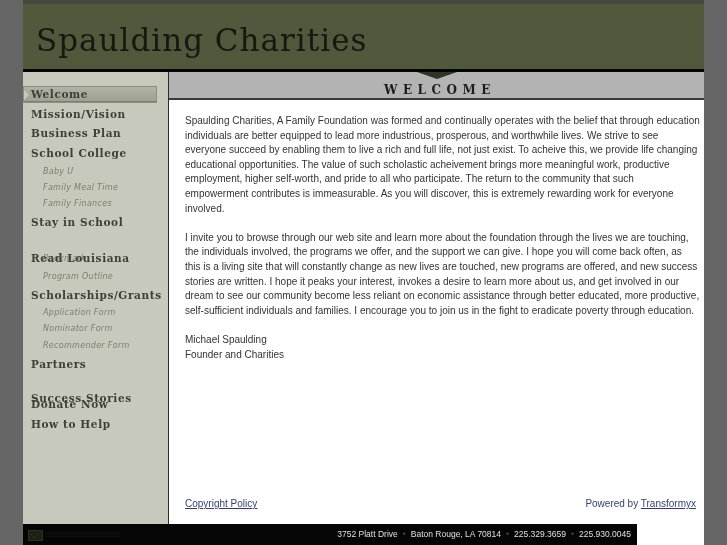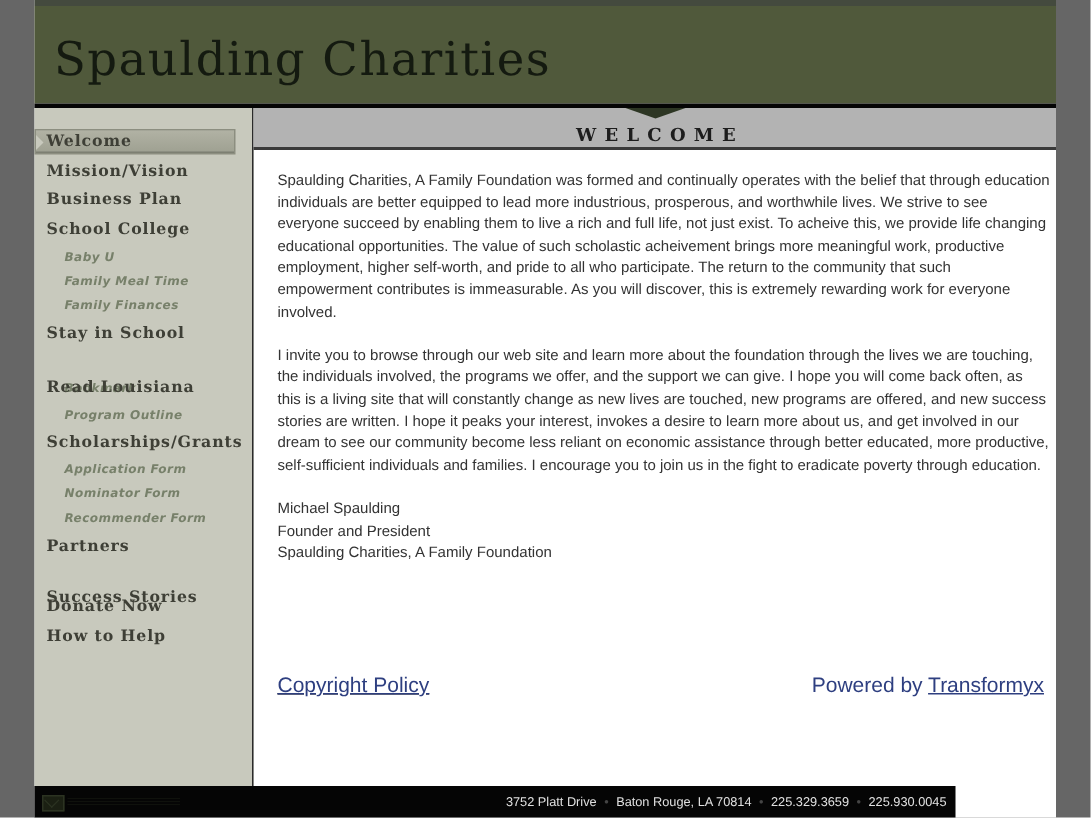--- a/index.html
+++ b/index.html
@@ -50,21 +50,21 @@
       padding-left: 7px; line-height: 15px;
     }
     .nav-item.active::before {
       content: ""; position: absolute; left: 0; top: 3px;
       border-left: 5px solid #c8c9bd; border-top: 5px solid transparent;
       border-bottom: 5px solid transparent;
     }
     .nav-sub {
       position: absolute; left: 20px;
       font-family: "DejaVu Sans", sans-serif;
-      font-style: italic; font-weight: bold; font-size: 8px;
+      font-style: italic; font-weight: normal; font-size: 8px;
       letter-spacing: 0.3px; color: #77806a; white-space: nowrap;
       cursor: pointer;
     }
     .titlebar {
       position: absolute; left: 146px; top: 72px; width: 535px; height: 26px;
       background: #b3b3b3;
       border-bottom: 2px solid #3a3a3a;
     }
     .titlebar-notch {
       position: absolute; left: 248px; top: 0;
@@ -78,21 +78,21 @@
       margin: 0;
     }
     .content {
       position: absolute; left: 162px; top: 114px; width: 515px;
       font-family: "Liberation Sans", sans-serif;
       font-size: 10px; line-height: 14.6px; color: #333333;
     }
     .content p { margin: 0 0 14.6px 0; }
     .sig div { line-height: 14.6px; }
     .footer-links {
-      position: absolute; left: 162px; top: 448px; width: 511px; font-size: 14px; text-decoration: underline;
+      position: absolute; left: 162px; top: 498px; width: 511px; font-size: 10px; text-decoration: underline;
     }
     .footer-links a { color: #2e3f80; text-decoration: underline; cursor: pointer; }
     .footer-links .right { position: absolute; right: 0; top: 0; color: #2e3f80; }
     .footer-links .right span { text-decoration: none; }
     .footer-bar {
       position: absolute; left: 0; top: 524px; width: 614px; height: 21px;
       background: #050505;
     }
     .mail-icon {
       position: absolute; left: 5px; top: 6px; width: 13px; height: 9px;
@@ -148,22 +148,21 @@
   <div class="titlebar">
     <div class="titlebar-notch"></div>
     <h2 class="section-title">WELCOME</h2>
   </div>
 
   <div class="content">
     <p>Spaulding Charities, A Family Foundation was formed and continually operates with the belief that through education individuals are better equipped to lead more industrious, prosperous, and worthwhile lives. We strive to see everyone succeed by enabling them to live a rich and full life, not just exist. To acheive this, we provide life changing educational opportunities. The value of such scholastic acheivement brings more meaningful work, productive employment, higher self-worth, and pride to all who participate. The return to the community that such empowerment contributes is immeasurable. As you will discover, this is extremely rewarding work for everyone involved.</p>
     <p>I invite you to browse through our web site and learn more about the foundation through the lives we are touching, the individuals involved, the programs we offer, and the support we can give. I hope you will come back often, as this is a living site that will constantly change as new lives are touched, new programs are offered, and new success stories are written. I hope it peaks your interest, invokes a desire to learn more about us, and get involved in our dream to see our community become less reliant on economic assistance through better educated, more productive, self-sufficient individuals and families. I encourage you to join us in the fight to eradicate poverty through education.</p>
     <div class="sig">
       <div>Michael Spaulding</div>
-      <div>Founder and President</div>
-      <div>Spaulding Charities, A Family Foundation</div>
+      <div>Founder and Charities</div>
     </div>
   </div>
 
   <div class="footer-links">
     <a>Copyright Policy</a>
     <span class="right">
       <span>Powered by</span>
       <a>Transformyx</a>
     </span>
   </div>

